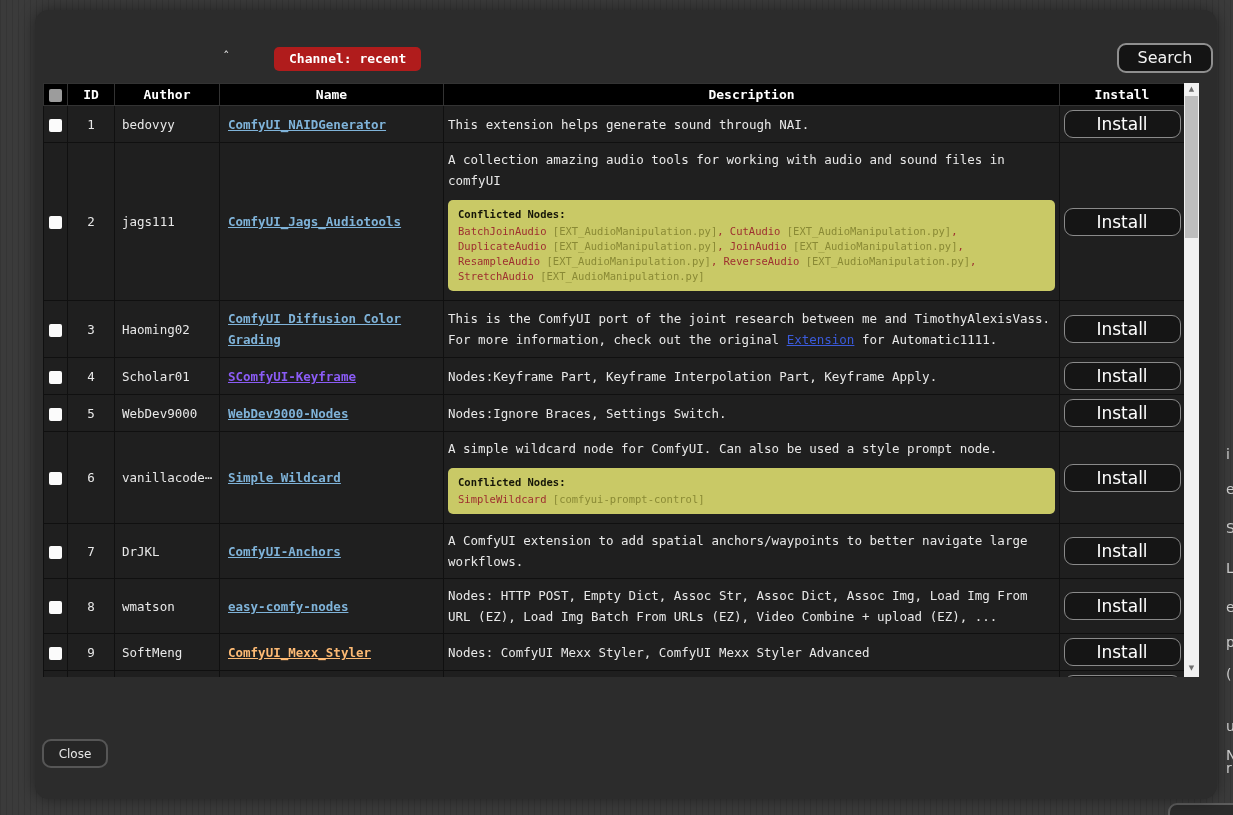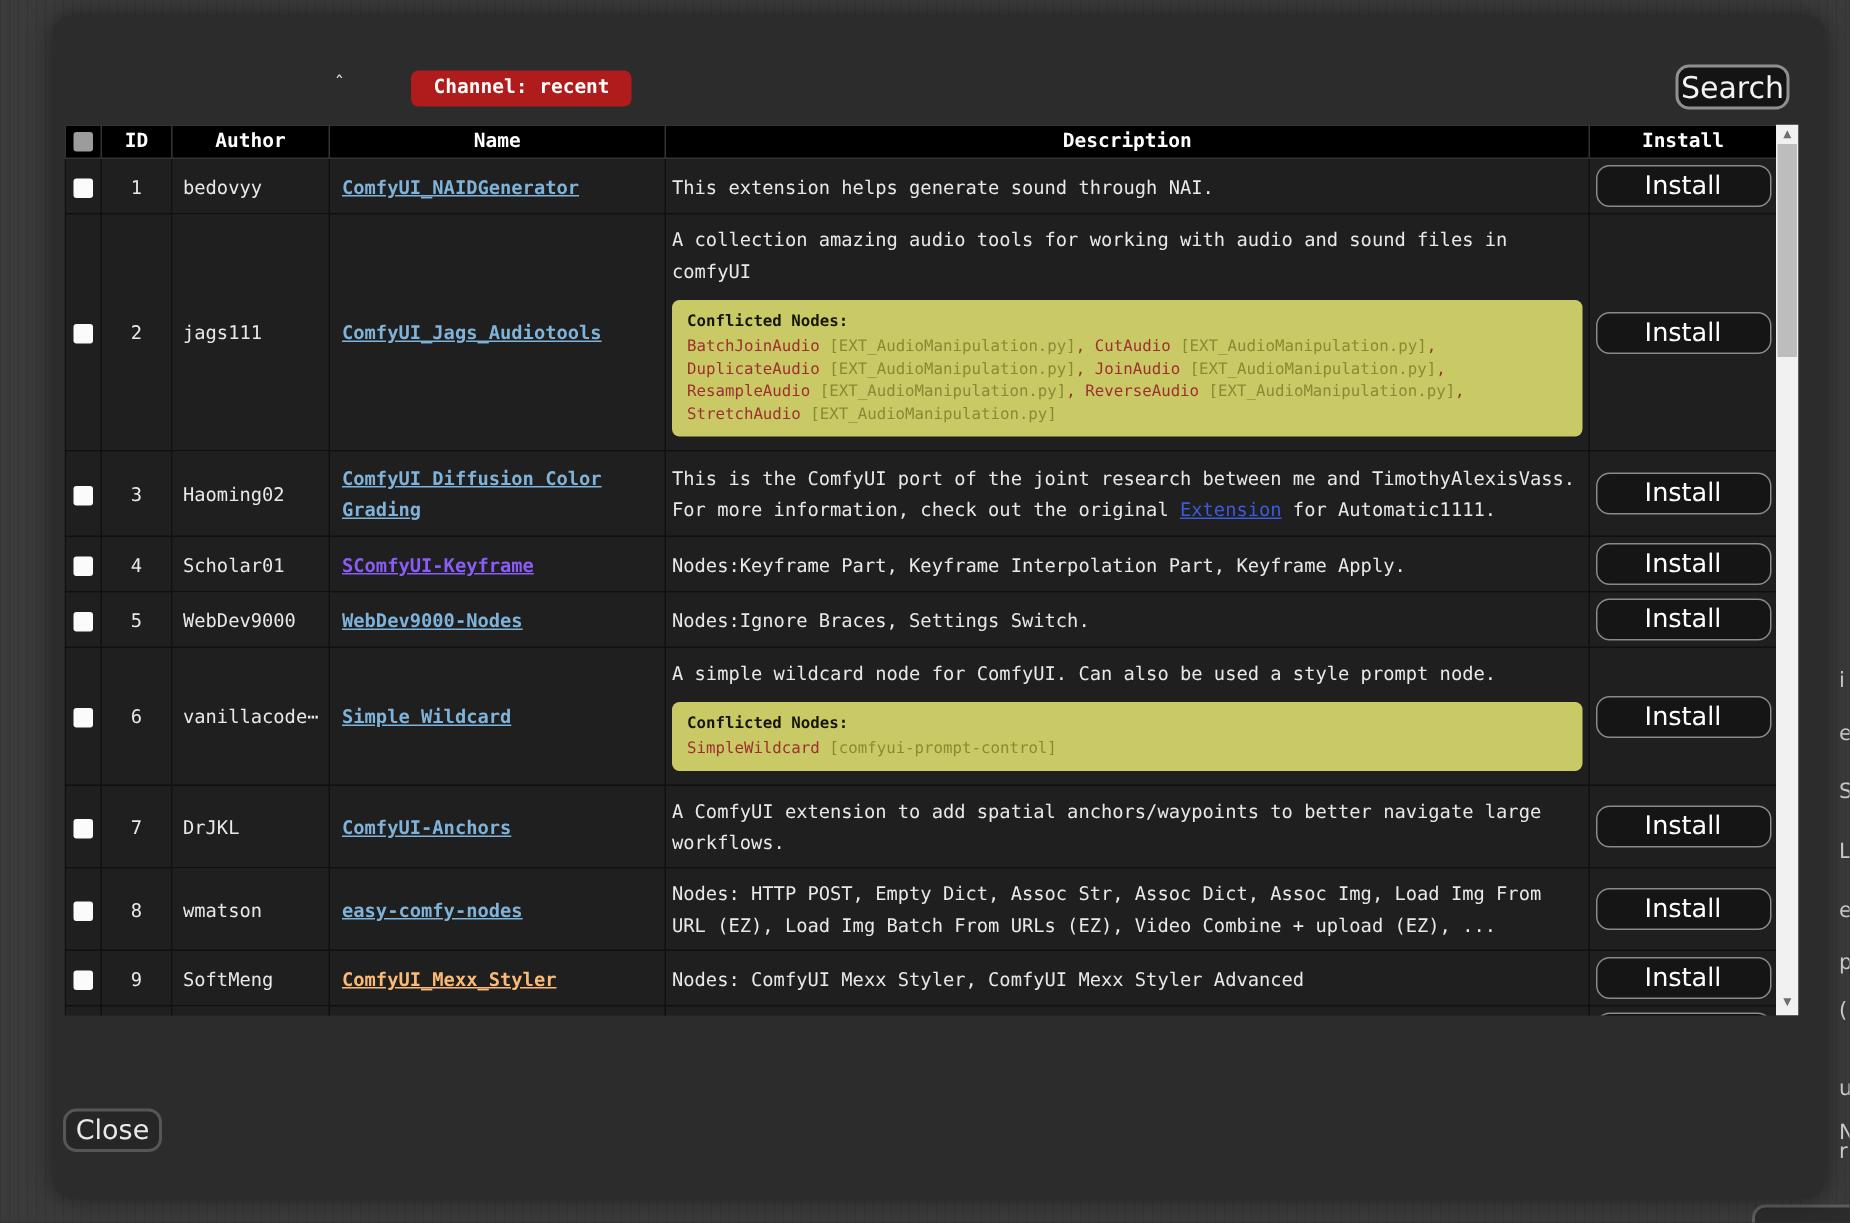--- a/index.html
+++ b/index.html
@@ -43,23 +43,23 @@
     padding:0 15px;border-radius:5px;
     color:#fff;font-family:"DejaVu Sans Mono",monospace;font-weight:bold;font-size:13px;
   }
   .search-input{
     position:absolute;left:870px;top:36px;width:202px;height:27px;box-sizing:border-box;
     background:#1e1e1e;border:1px solid #525252;border-radius:3px;
     color:#d8d8d8;font-family:"DejaVu Sans",sans-serif;font-size:15px;padding:0 8px;
   }
   .search-input::placeholder{color:#8b8b8b;}
   .search-button{
-    position:absolute;left:1082px;top:33px;width:76px;height:30px;
+    position:absolute;left:1082px;top:33px;width:96px;height:30px;
     background:#141414;color:#f3f3f3;border:2px solid #8f8f8f;border-radius:9px;
-    font-family:"DejaVu Sans",sans-serif;font-size:20px;line-height:24px;padding:0;
+    font-family:"DejaVu Sans",sans-serif;font-size:16px;line-height:24px;padding:0;
   }
   
   .table-area{
     position:absolute;left:8px;top:73px;width:1156px;height:594px;
     display:flex;overflow:hidden;
   }
   .table-clip{width:1141px;height:594px;overflow:hidden;}
   table{border-collapse:collapse;table-layout:fixed;width:1141px;}
   col.c-cb{width:24px}col.c-id{width:47px}col.c-author{width:105px}
   col.c-name{width:224px}col.c-desc{width:616px}col.c-install{width:125px}
@@ -103,21 +103,21 @@
   .v-scrollbar{width:15px;height:594px;background:#f1f1f1;position:relative;}
   .sb-arrow{position:absolute;left:0;width:15px;height:13px;text-align:center;
     color:#6f6f6f;font-size:7px;line-height:13px;}
   .sb-arrow.up{top:0;}
   .sb-arrow.down{bottom:2px;}
   .sb-thumb{position:absolute;left:1px;top:13px;width:13px;height:142px;background:#bdbdbd;}
   
   .close-button{
     position:absolute;left:7px;top:729px;width:66px;height:29px;
     background:#262626;color:#e8e8e8;border:2px solid #565656;border-radius:9px;
-    font-family:"DejaVu Sans",sans-serif;font-size:18px;line-height:24px;padding:0;
+    font-family:"DejaVu Sans",sans-serif;font-size:12px;line-height:24px;padding:0;
   }
 </style>
 </head>
 <body>
 
 <div class="bg-stripes"></div>
 <div id="edge-glyphs">
     <span class="edge-glyph" style="top: 446px;">i</span>
     <span class="edge-glyph" style="top: 481px;">e</span>
     <span class="edge-glyph" style="top: 520px;">S</span>

